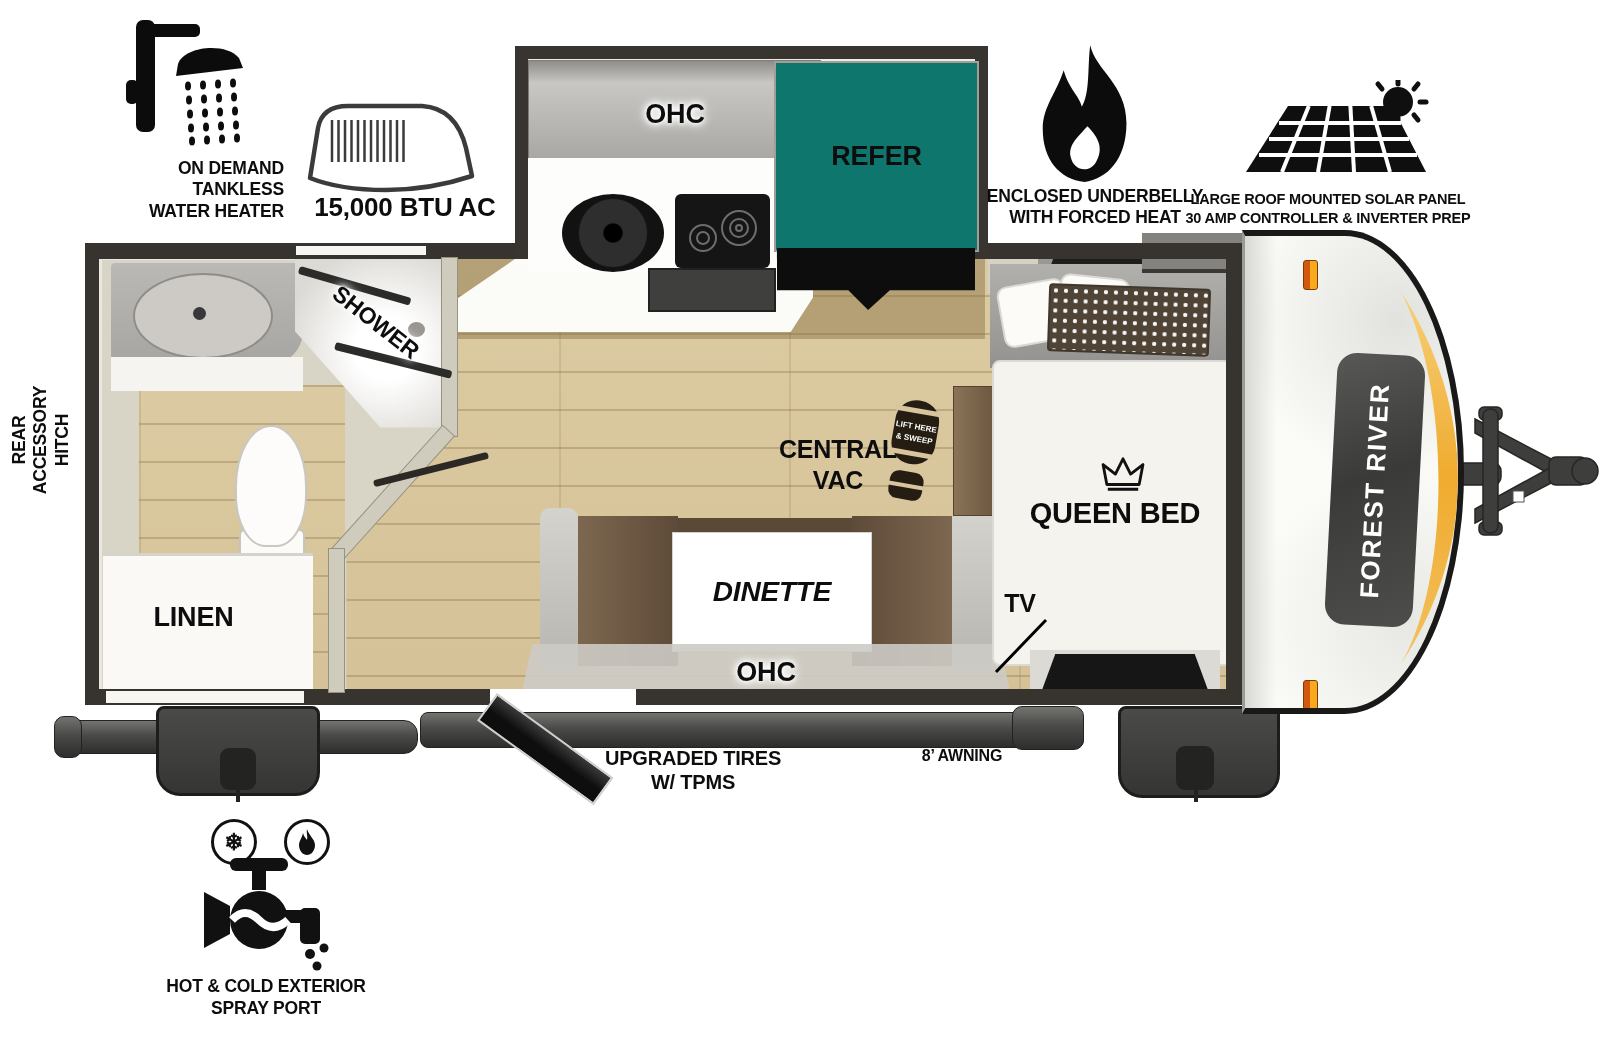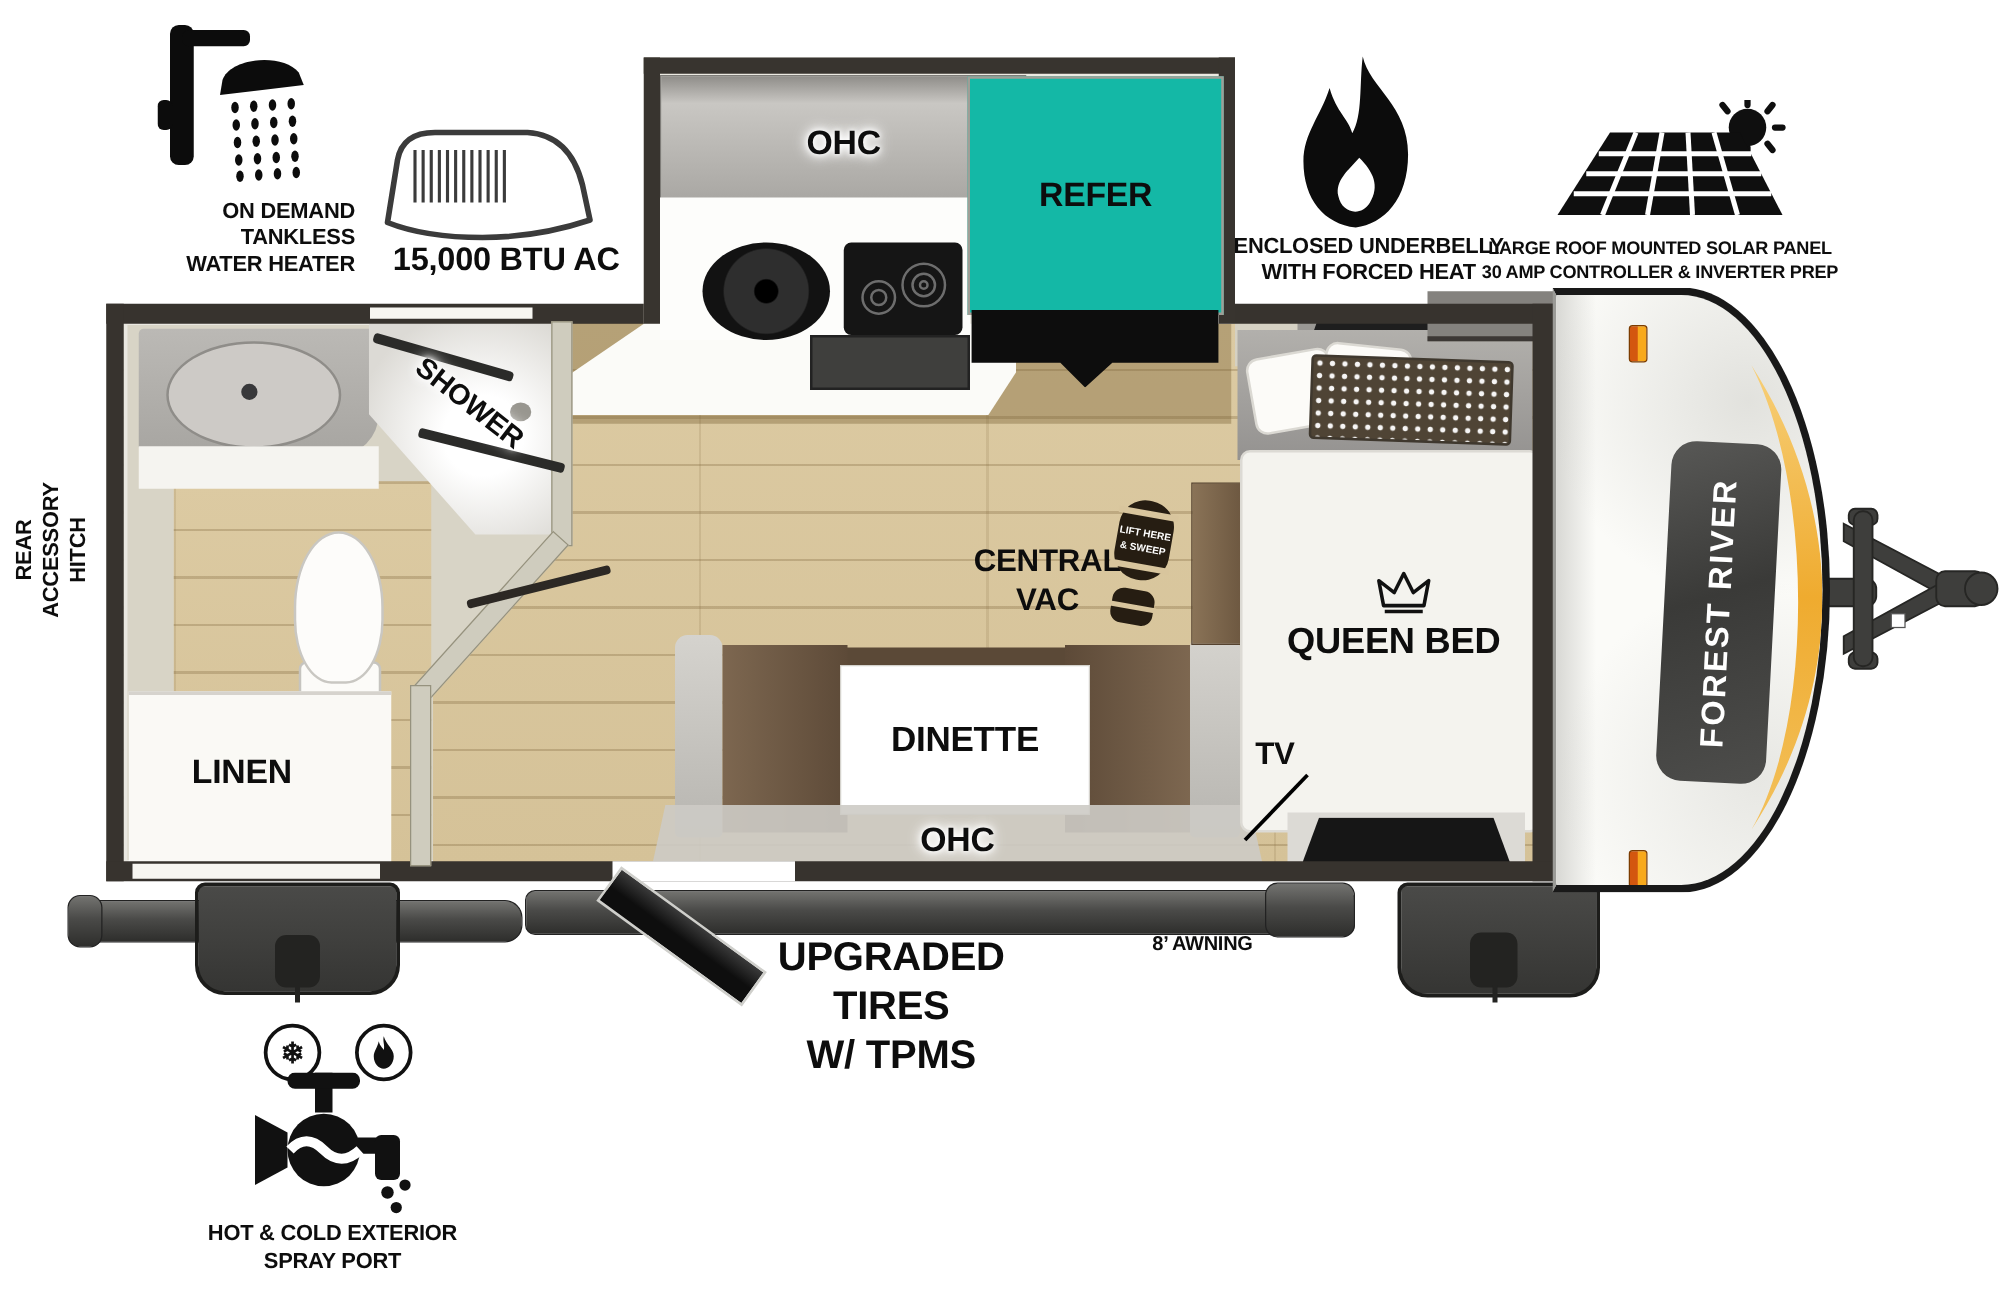--- a/index.html
+++ b/index.html
@@ -59,21 +59,21 @@
       <span>LINEN</span>
     </div>
   </div>
 
   <div class="abs" style="left:660px;top:518px;width:212px;height:134px;background:#5b4937;"></div>
   <div class="abs" style="left:540px;top:508px;width:38px;height:162px;background:linear-gradient(#d5d3ce,#b7b5b0);border-radius:10px 10px 4px 4px;"></div>
   <div class="abs" style="left:578px;top:516px;width:100px;height:150px;background:linear-gradient(90deg,#7d6750,#5d4a38);"></div>
   <div class="abs" style="left:852px;top:516px;width:100px;height:150px;background:linear-gradient(90deg,#5d4a38,#7d6750);"></div>
   <div class="abs" style="left:952px;top:508px;width:40px;height:162px;background:linear-gradient(#d5d3ce,#b7b5b0);border-radius:10px 10px 4px 4px;"></div>
   <div class="abs flex" style="left:672px;top:532px;width:198px;height:118px;background:#ffffff;border:1px solid #d4d2cc;">
-    <span class="lbl" style="position:static;font-size:28px;">DINETTE</span>
+    <span class="lbl" style="position:static;font-size:28px;font-style:italic;">DINETTE</span>
   </div>
 
   <div class="abs flex" style="left:520px;top:644px;width:492px;height:56px;background:rgba(205,203,197,.9);
               clip-path:polygon(2.5% 0,97.5% 0,100% 100%,0 100%);">
     <span class="lbl halo" style="position:static;font-size:27px;">OHC</span>
   </div>
 
   <div class="abs" style="left:988px;top:257px;width:238px;height:36px;background:#d5d1c3;"></div>
   <div class="abs" style="left:953px;top:386px;width:42px;height:128px;background:linear-gradient(90deg,#8a7357,#6b563f);border:1px solid #55422f;"></div>
   <div class="abs" style="left:1038px;top:249px;width:180px;height:32px;background:#9a9894;"></div>
@@ -118,21 +118,21 @@
     <div class="abs" style="left:147px;top:135px;width:95px;height:74px;background:#151515;border-radius:6px;">
       <svg width="95" height="74" viewBox="0 0 95 74">
         <circle cx="28" cy="44" r="13" fill="none" stroke="#6d6d6d" stroke-width="2"></circle>
         <circle cx="28" cy="44" r="6" fill="none" stroke="#6d6d6d" stroke-width="2"></circle>
         <circle cx="64" cy="34" r="17" fill="none" stroke="#6d6d6d" stroke-width="2"></circle>
         <circle cx="64" cy="34" r="9" fill="none" stroke="#6d6d6d" stroke-width="2"></circle>
         <circle cx="64" cy="34" r="3" fill="none" stroke="#6d6d6d" stroke-width="2"></circle>
       </svg>
     </div>
     <div class="abs" style="left:120px;top:209px;width:124px;height:40px;background:#3f3f3d;border:2px solid #222;"></div>
-    <div class="abs flex" style="left:246px;top:2px;width:201px;height:187px;background:#14b8a6;border:2px solid #a09e96;">
+    <div class="abs flex" style="left:246px;top:2px;width:201px;height:187px;background:#0f766e;border:2px solid #a09e96;">
       <span class="lbl" style="position:static;font-size:27px;">REFER</span>
     </div>
     <div class="abs" style="left:249px;top:189px;width:198px;height:62px;background:#0d0d0d;
                 clip-path:polygon(0 0,100% 0,100% 68%,57% 68%,46% 100%,36% 68%,0 68%);"></div>
   </div>
 
   <div class="abs" style="left:441px;top:257px;width:15px;height:178px;background:#cfccbe;border:1px solid #96927e;"></div>
   <div class="abs" style="left:307px;top:485px;width:168px;height:15px;background:#cfccbe;border:1px solid #96927e;transform:rotate(-48deg);"></div>
   <div class="abs" style="left:328px;top:548px;width:15px;height:143px;background:#cfccbe;border:1px solid #96927e;"></div>
   <div class="abs" style="left:372px;top:466px;width:118px;height:7px;background:#2c2824;border-radius:3px;transform:rotate(-14deg);"></div>
@@ -274,21 +274,21 @@
       <line x1="110.4" y1="26" x2="114" y2="92"></line>
         <line x1="131.2" y1="26" x2="150" y2="92"></line>
     </g>
   </svg>
   <div class="lbl" style="left:1180px;top:190px;width:296px;font-size:14.5px;line-height:1.3;">LARGE ROOF MOUNTED SOLAR PANEL
 30 AMP CONTROLLER &amp; INVERTER PREP</div>
 
   <div class="lbl" style="left:-40px;top:407px;width:164px;height:66px;font-size:17.5px;transform:rotate(-90deg);">REAR
 ACCESSORY
 HITCH</div>
-  <div class="lbl" style="left:585px;top:746px;width:256px;font-size:32px;">UPGRADED TIRES
+  <div class="lbl" style="left:565px;top:746px;width:256px;font-size:20px;">UPGRADED TIRES
 W/ TPMS</div>
   <div class="lbl" style="left:872px;top:746px;width:180px;font-size:16px;">8’ AWNING</div>
 
   <div class="abs flex" style="left:211px;top:819px;width:40px;height:40px;border:3.5px solid #111;border-radius:50%;font-size:23px;color:#111;font-weight:700;">❄</div>
   <div class="abs flex" style="left:284px;top:819px;width:40px;height:40px;border:3.5px solid #111;border-radius:50%;">
     <svg width="20" height="28" viewBox="0 0 20 28">
       <path d="M10,1 C12,8 18,11 18,17 C18,23 14,27 10,27 C6,27 2,23 2,17 C2,13 5,10 6,5 C7,9 9,10 10,12 C11,8 9,5 10,1 Z" fill="#111"></path>
     </svg>
   </div>
   <svg class="abs" style="left:204px;top:858px;" width="132" height="114" viewBox="0 0 132 114">

